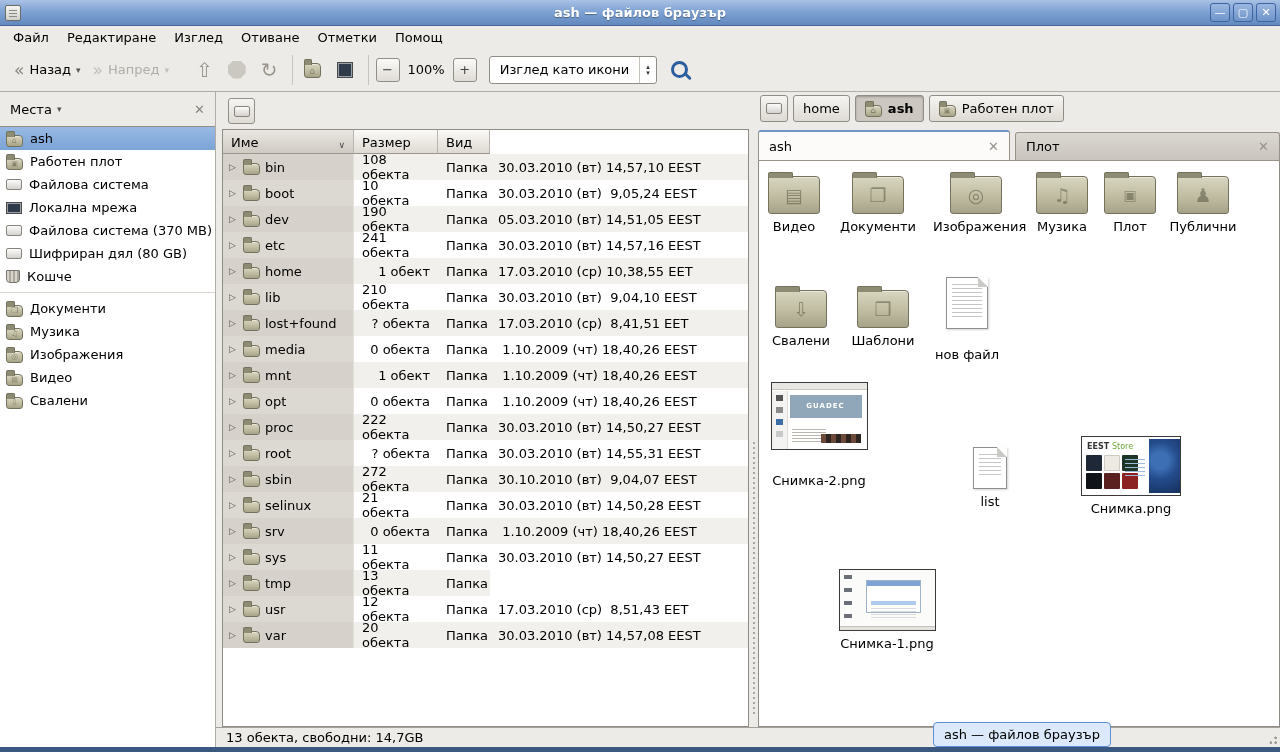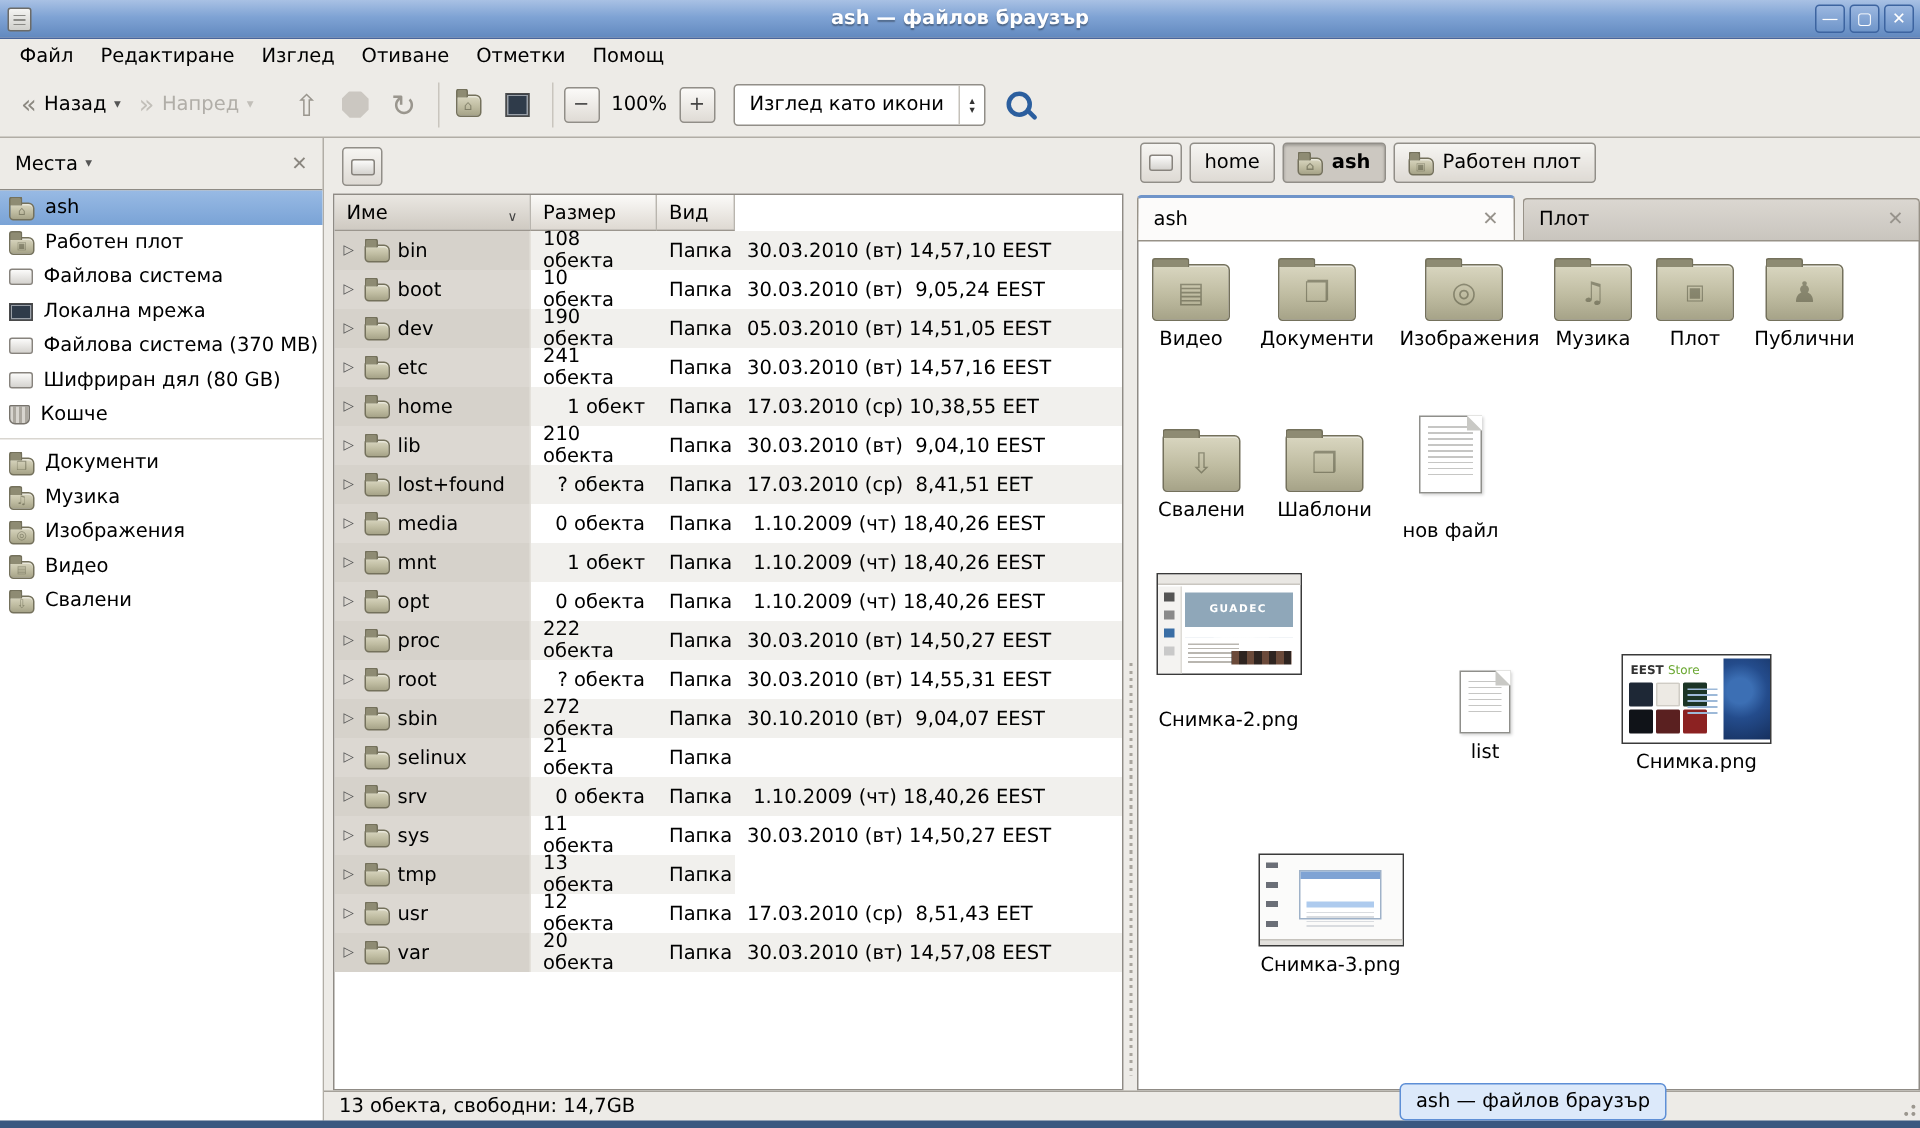--- a/index.html
+++ b/index.html
@@ -495,20 +495,21 @@
           <span class="expander">▷</span>
           <div class="folder fold-sm"></div>
           <span>selinux</span>
         </div>
         <div class="cell cell-size">
             <span>21 обекта</span>
           </div>
         <div class="cell cell-type">
             <span>Папка</span>
           </div>
+        <div class="cell cell-date"><span style="white-space:pre">30.03.2010 (вт) 14,50,28 EEST</span></div>
       </div>
         <div class="trow">
         <div class="cell cell-name">
           <span class="expander">▷</span>
           <div class="folder fold-sm"></div>
           <span>srv</span>
         </div>
         <div class="cell cell-size">
             <span>0 обекта</span>
           </div>
@@ -715,21 +716,21 @@
       <div class="thumb" style="width:97px;height:62px">
         <div class="d-bg"></div>
         <div class="d-icons"></div>
         <div class="d-dialog">
           <div class="d-title"></div>
           <div class="d-row"></div>
           <div class="d-row2"></div>
         </div>
         <div class="d-task"></div>
       </div>
-      <div class="glabel" style="margin-top:5px">Снимка-3.png</div>
+      <div class="glabel" style="margin-top:5px">Снимка-1.png</div>
     </div>
   </div>
 </div>
 
 <div class="statusbar">
   <span>13 обекта, свободни: 14,7GB</span>
   <span class="grip"></span>
 </div>
 <div class="tooltip">
   <span>ash — файлов браузър</span>

